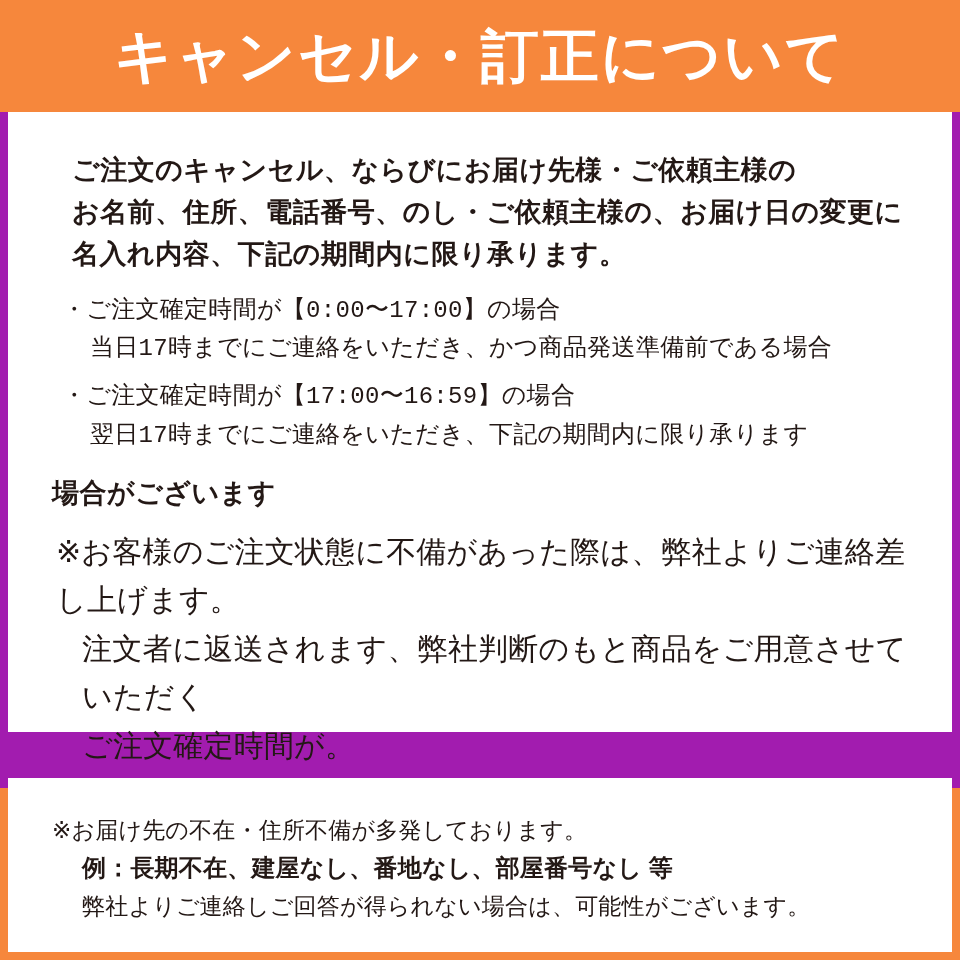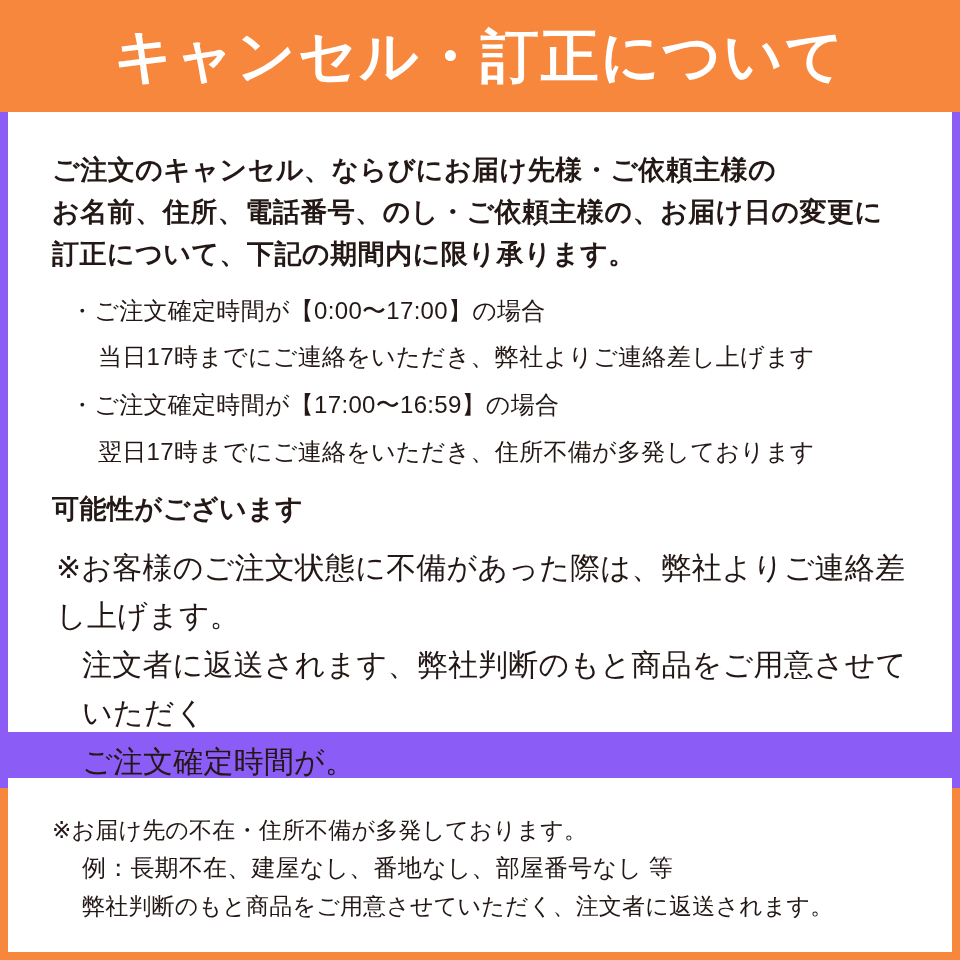--- a/index.html
+++ b/index.html
@@ -12,21 +12,21 @@
     background: #f6873c;
     font-family: "Liberation Sans", "DejaVu Sans", sans-serif;
     color: #231815;
     overflow: hidden;
   }
   .page {
     position: relative;
     width: 960px;
     height: 788px;
     box-sizing: border-box;
-    background: #8b5cf6;
+    background: #a21caf;
   }
   
   .header {
     position: absolute;
     left: 0;
     top: 0;
     width: 960px;
     height: 112px;
     background: #f6873c;
     display: flex;
@@ -59,30 +59,31 @@
     height: 206px;
     padding: 34px 44px 9px 44px;
   }
   .lead {
     font-size: 27px;
     font-weight: bold;
     line-height: 1.55;
     letter-spacing: 0.5px;
     margin: 0 0 16px 0;
   }
-  .lead span { display: block; }
+  .lead span { display: block; margin-left: 20px; }
   .bullet-block {
     margin: 0 0 10px 0;
   }
   .bullet-line {
     font-size: 24px;
     line-height: 1.6;
     letter-spacing: 0.3px;
-    margin: 8px;
+    margin: 0;
     padding-left: 10px;
+    font-family: Liberation Mono, monospace;
   }
   .bullet-line.sub {
     padding-left: 38px;
   }
   .emph {
     font-size: 27px;
     font-weight: bold;
     line-height: 1.5;
     letter-spacing: 0.5px;
     margin: 18px 0 14px 0;
@@ -101,21 +102,21 @@
   .sub-line {
     font-size: 23px;
     line-height: 1.62;
     letter-spacing: 0.2px;
     margin: 0;
   }
   .sub-line.indent {
     padding-left: 30px;
   }
   .sub-line.bold {
-    font-weight: normal;
+    font-weight: bold;
     font-size: 24px;
     padding-left: 30px;
   }
   .spacer-bottom {
     position: absolute;
     left: 0;
     top: 952px;
     width: 960px;
     height: 8px;
     background: #f6873c;
@@ -128,46 +129,46 @@
 
   <div class="header">
     <div class="header-title">キャンセル・訂正について</div>
   </div>
 
   <div class="panel panel-main">
 
     <p class="lead">
       <span>ご注文のキャンセル、ならびにお届け先様・ご依頼主様の</span>
       <span>お名前、住所、電話番号、のし・ご依頼主様の、お届け日の変更に</span>
-      <span>訂正について、下記の期間内に限り承ります。</span>
+      <span>名入れ内容、下記の期間内に限り承ります。</span>
     </p>
 
     <div class="bullet-block">
       <p class="bullet-line">・ご注文確定時間が【0:00〜17:00】の場合</p>
-      <p class="bullet-line sub">当日17時までにご連絡をいただき、弊社よりご連絡差し上げます</p>
+      <p class="bullet-line sub">当日17時までにご連絡をいただき、かつ商品発送準備前である場合</p>
     </div>
 
     <div class="bullet-block">
       <p class="bullet-line">・ご注文確定時間が【17:00〜16:59】の場合</p>
-      <p class="bullet-line sub">翌日17時までにご連絡をいただき、住所不備が多発しております</p>
+      <p class="bullet-line sub">翌日17時までにご連絡をいただき、下記の期間内に限り承ります</p>
     </div>
 
     <p class="emph">
-      <span>可能性がございます</span>
+      <span>場合がございます</span>
     </p>
 
     <p class="note">
       <span class="l1">※お客様のご注文状態に不備があった際は、弊社よりご連絡差し上げます。</span>
       <span class="l2">注文者に返送されます、弊社判断のもと商品をご用意させていただく</span>
       <span class="l3">ご注文確定時間が。</span>
     </p>
 
   </div>
 
   <div class="panel panel-sub">
     <p class="sub-line">※お届け先の不在・住所不備が多発しております。</p>
     <p class="sub-line bold">例：長期不在、建屋なし、番地なし、部屋番号なし 等</p>
-    <p class="sub-line indent">弊社判断のもと商品をご用意させていただく、注文者に返送されます。</p>
+    <p class="sub-line indent">弊社よりご連絡しご回答が得られない場合は、可能性がございます。</p>
   </div>
 
   <div class="spacer-bottom"></div>
 
 </div>
 
 </body></html>

